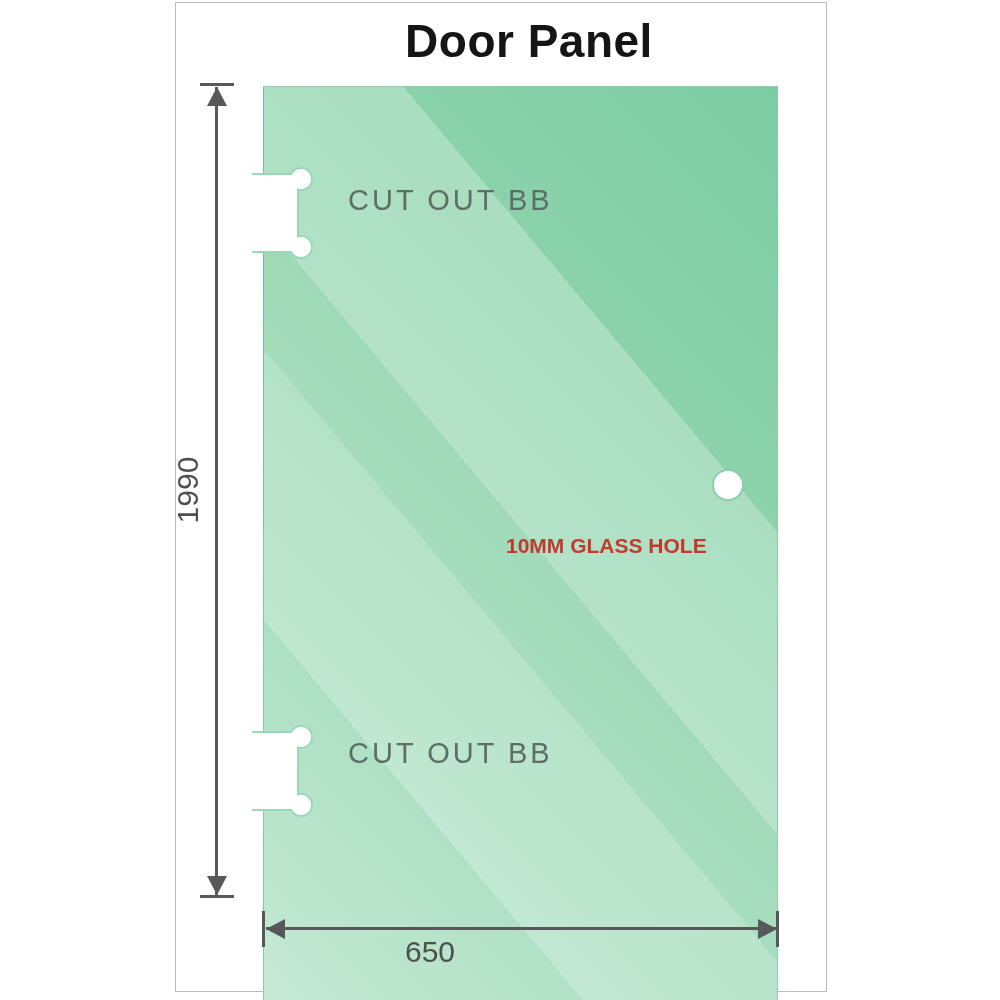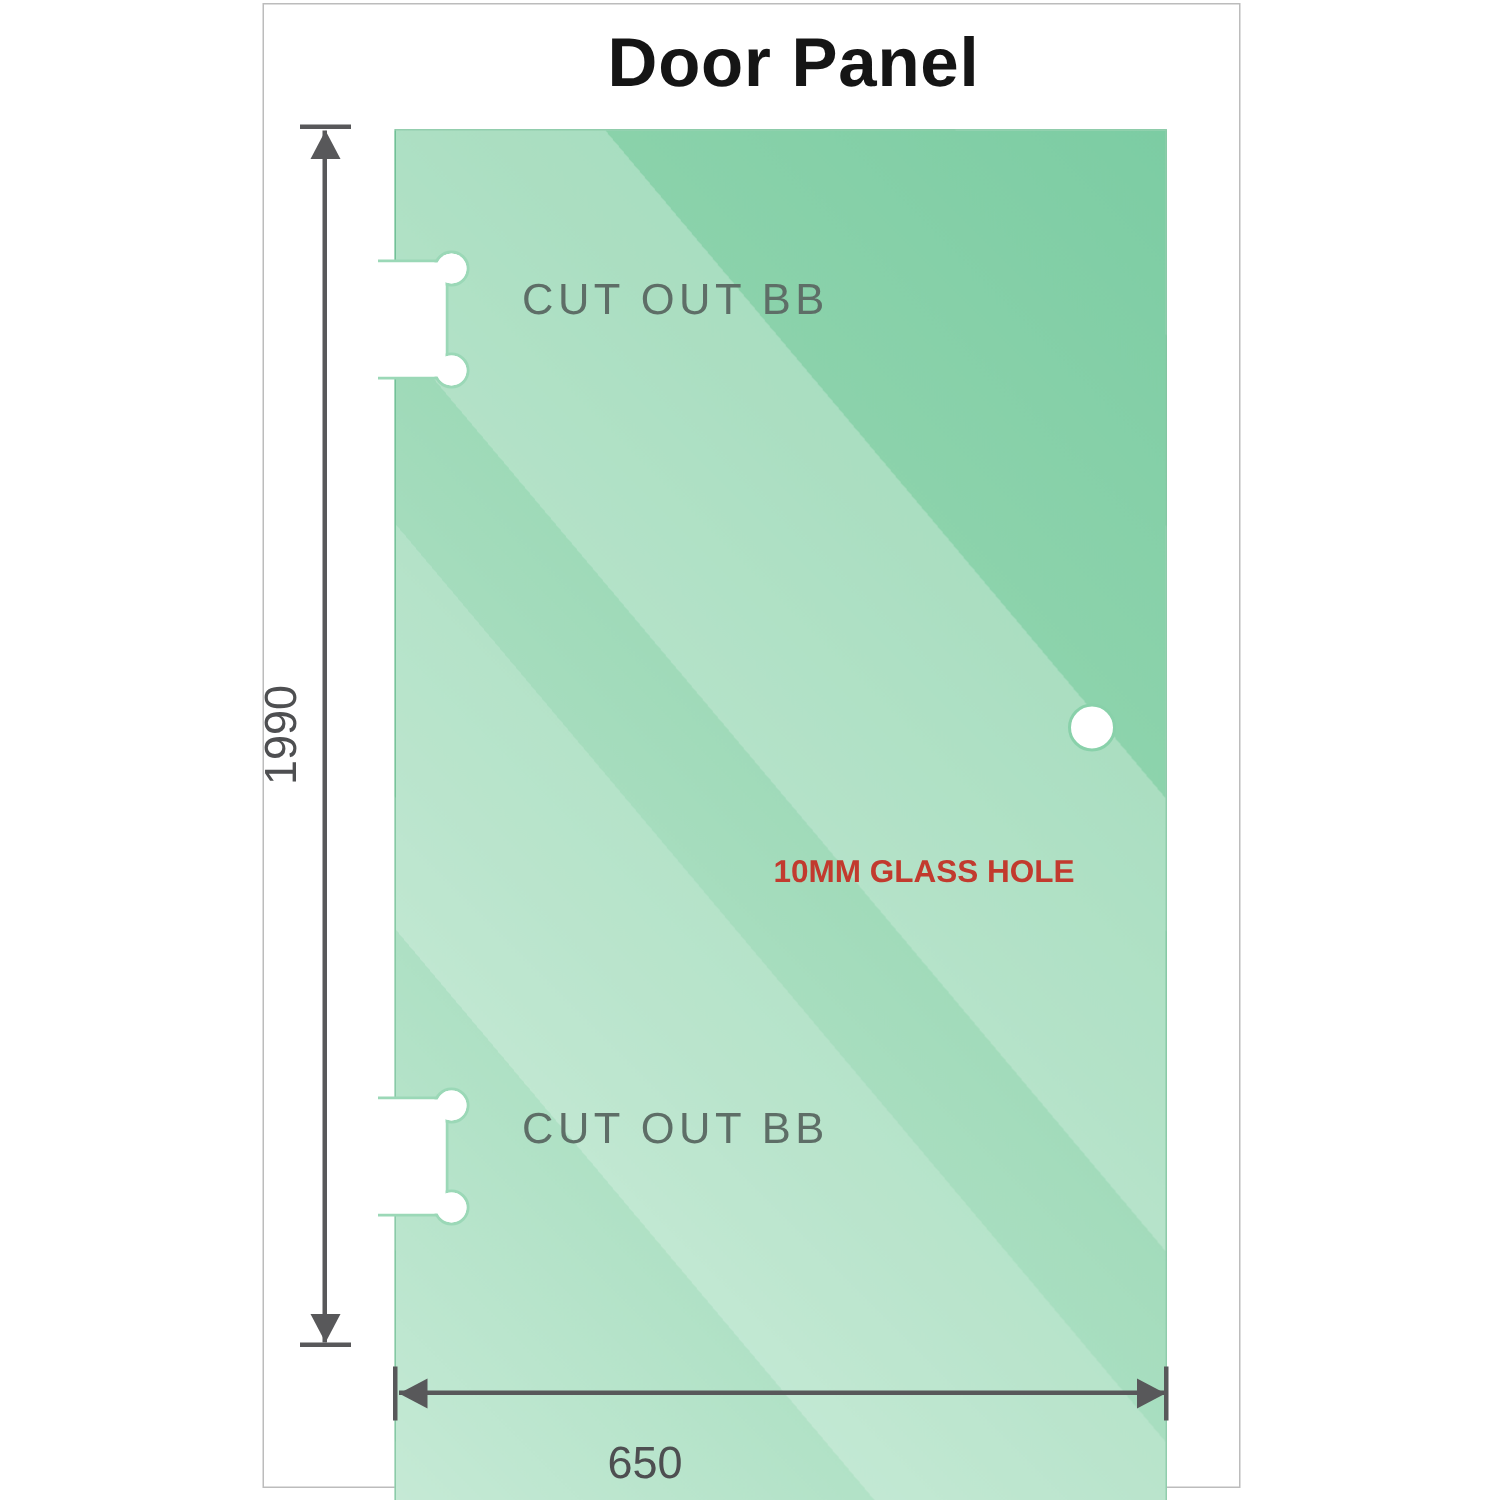--- a/index.html
+++ b/index.html
@@ -34,39 +34,39 @@
     position:absolute;left:84px;width:260px;
     font-size:29px;letter-spacing:3px;color:#5e6e67;white-space:nowrap;
   }
   .cutout-label-top{top:97px;}
   .cutout-label-bottom{top:650px;}
   .glass-hole{
     position:absolute;left:448px;top:382px;width:28px;height:28px;
     background:#ffffff;border:2px solid #89d1aa;border-radius:50%;
   }
   .hole-label{
-    position:absolute;left:242px;top:447px;width:220px;text-align:center;
-    font-size:21px;font-weight:600;color:#c23a2e;white-space:nowrap;margin-top:36px;
+    position:absolute;left:242px;top:447px;width:220px;
+    font-size:21px;font-weight:600;color:#c23a2e;white-space:nowrap;
   }
   
   .dim{position:absolute;background:#58585a;}
   .vline{left:215px;top:87px;width:3px;height:808px;}
   .tick-h{width:34px;height:3px;left:200px;}
   .tick-h.t1{top:83px;} .tick-h.t2{top:895px;}
   .hline{left:266px;top:927px;width:510px;height:3px;}
   .tick-v{width:3px;height:36px;top:911px;}
   .tick-v.t1{left:262px;} .tick-v.t2{left:776px;}
   .arrow{position:absolute;width:0;height:0;}
   .arrow-up{left:207px;top:87px;border-left:10px solid transparent;border-right:10px solid transparent;border-bottom:19px solid #58585a;}
   .arrow-down{left:207px;top:876px;border-left:10px solid transparent;border-right:10px solid transparent;border-top:19px solid #58585a;}
   .arrow-left{left:266px;top:919px;border-top:10px solid transparent;border-bottom:10px solid transparent;border-right:19px solid #58585a;}
   .arrow-right{left:758px;top:919px;border-top:10px solid transparent;border-bottom:10px solid transparent;border-left:19px solid #58585a;}
   .dim-value{position:absolute;color:#4e4f51;font-size:30px;text-align:center;}
   .dim-height{left:128px;top:473px;width:120px;transform:rotate(-90deg);}
-  .dim-width{left:380px;top:935px;width:100px;margin-top:24px;}
+  .dim-width{left:380px;top:935px;width:100px;}
 </style>
 </head>
 <body>
 
 <div class="stage">
 
   <div class="frame"></div>
 
   <div class="title">Door Panel</div>
 

